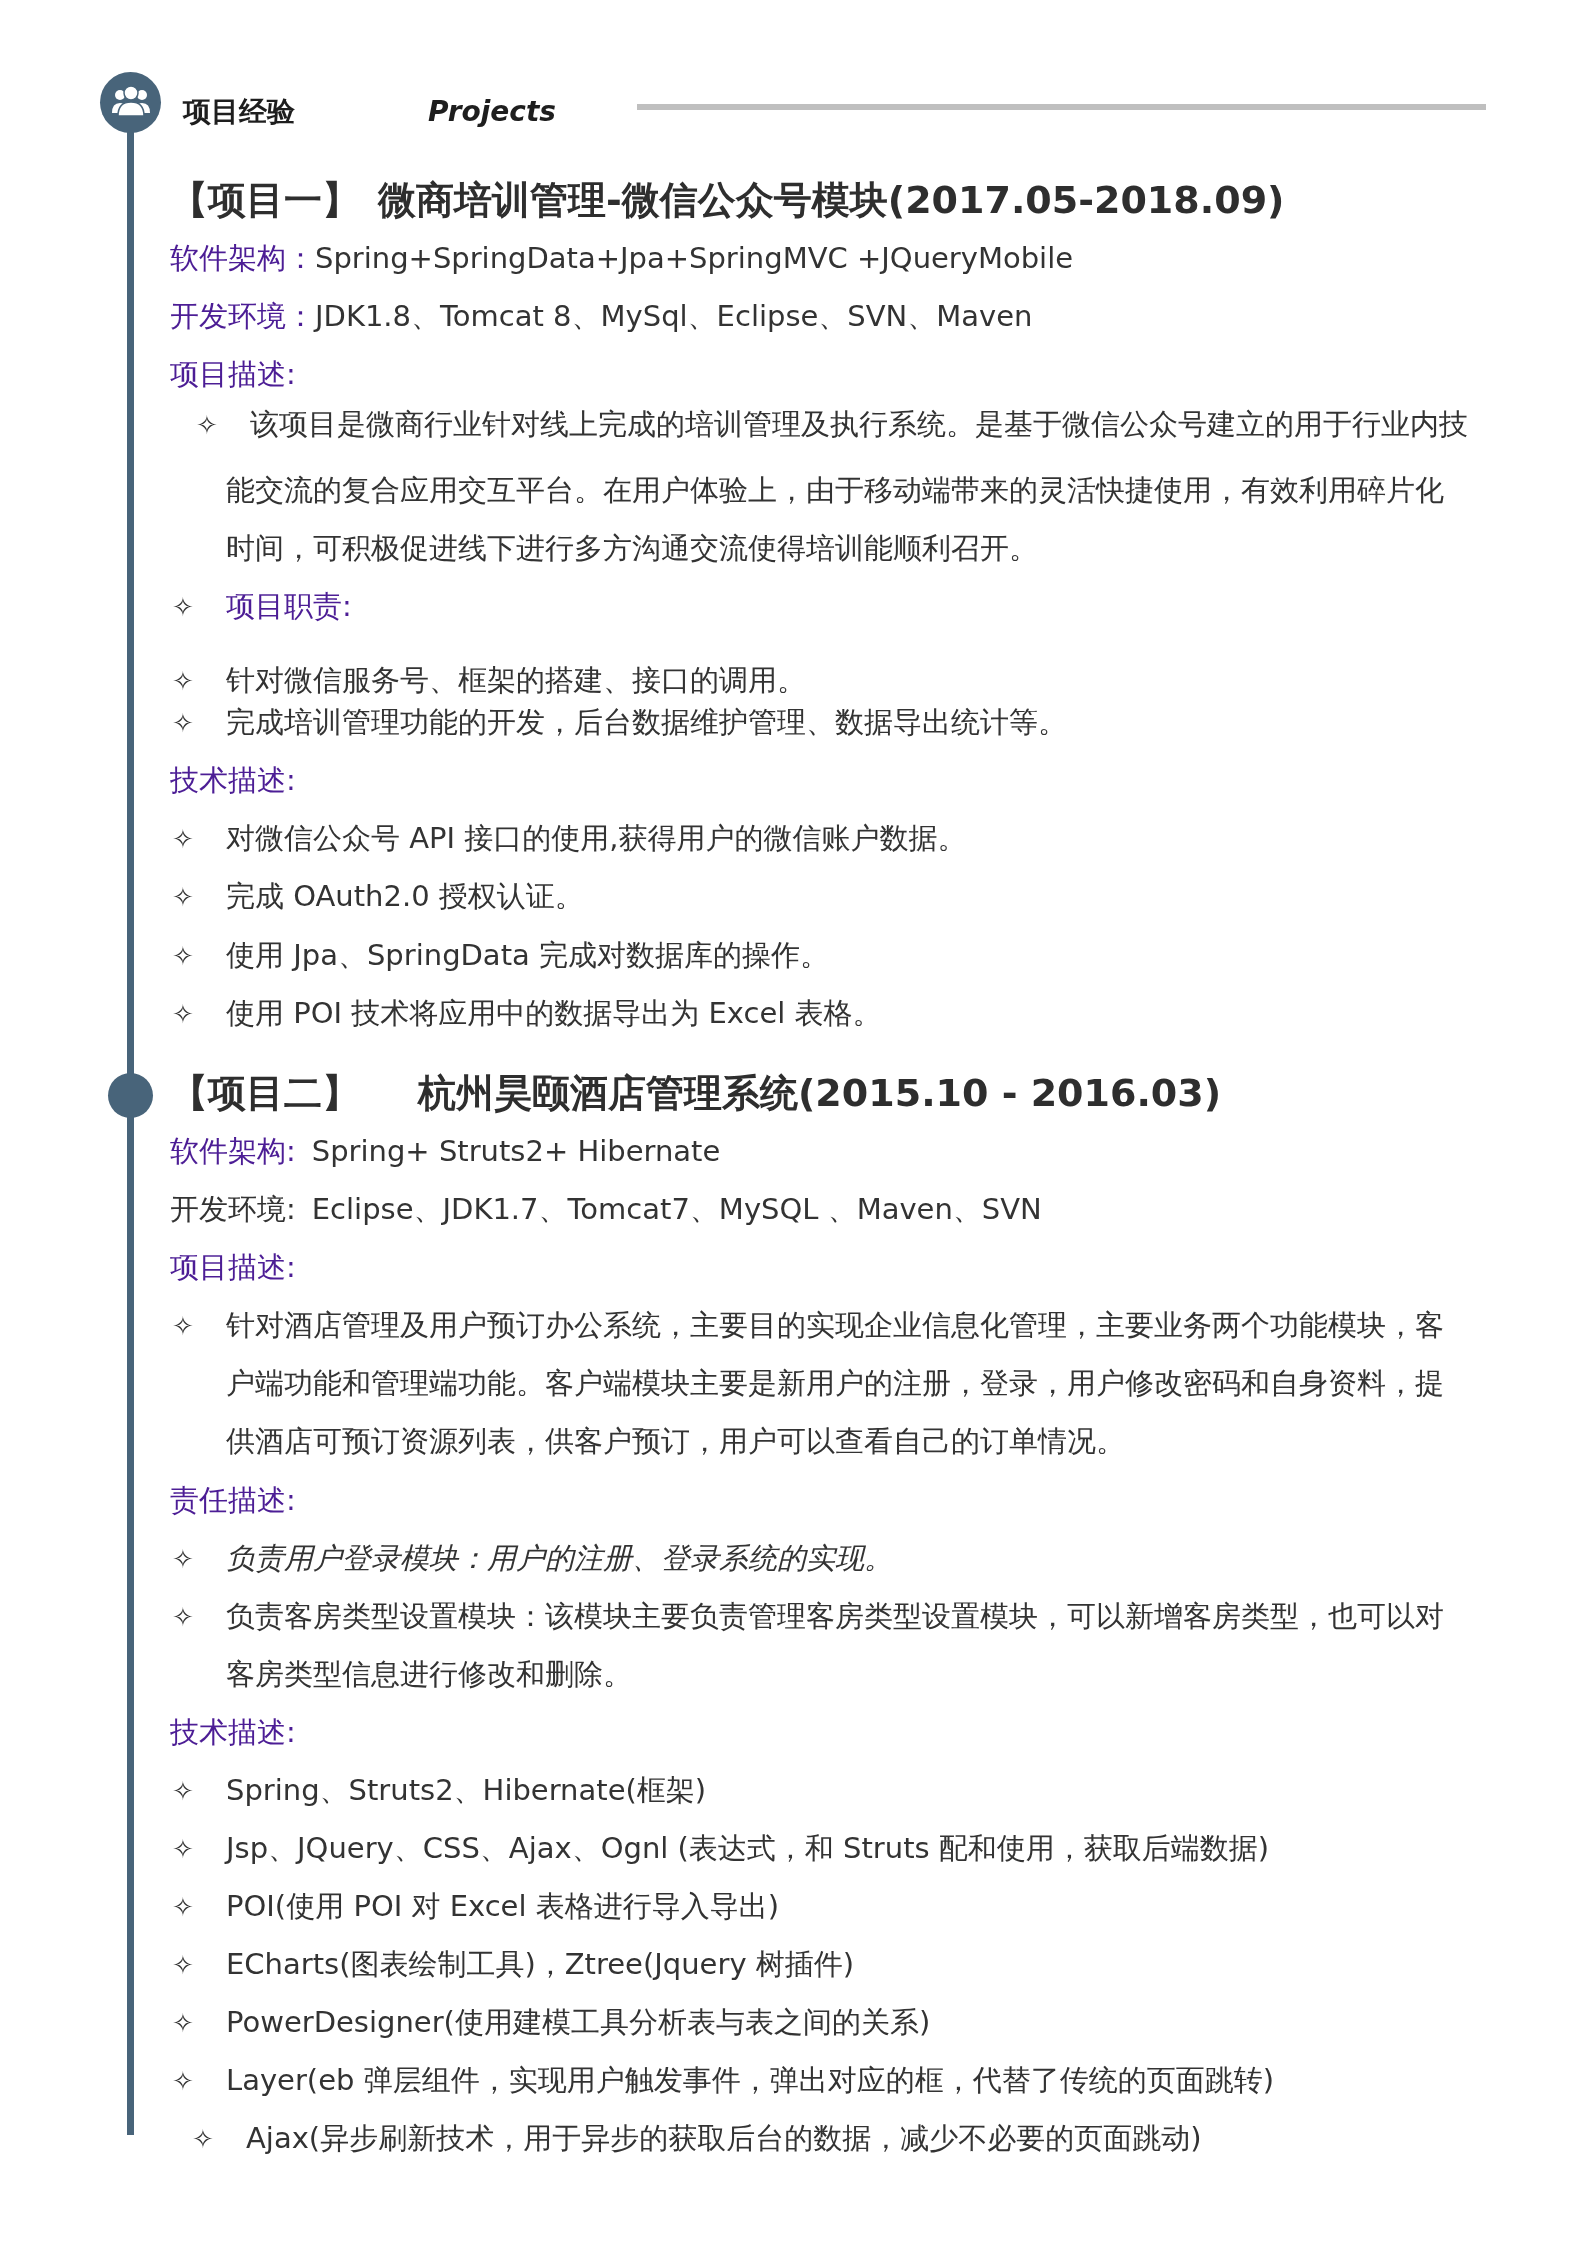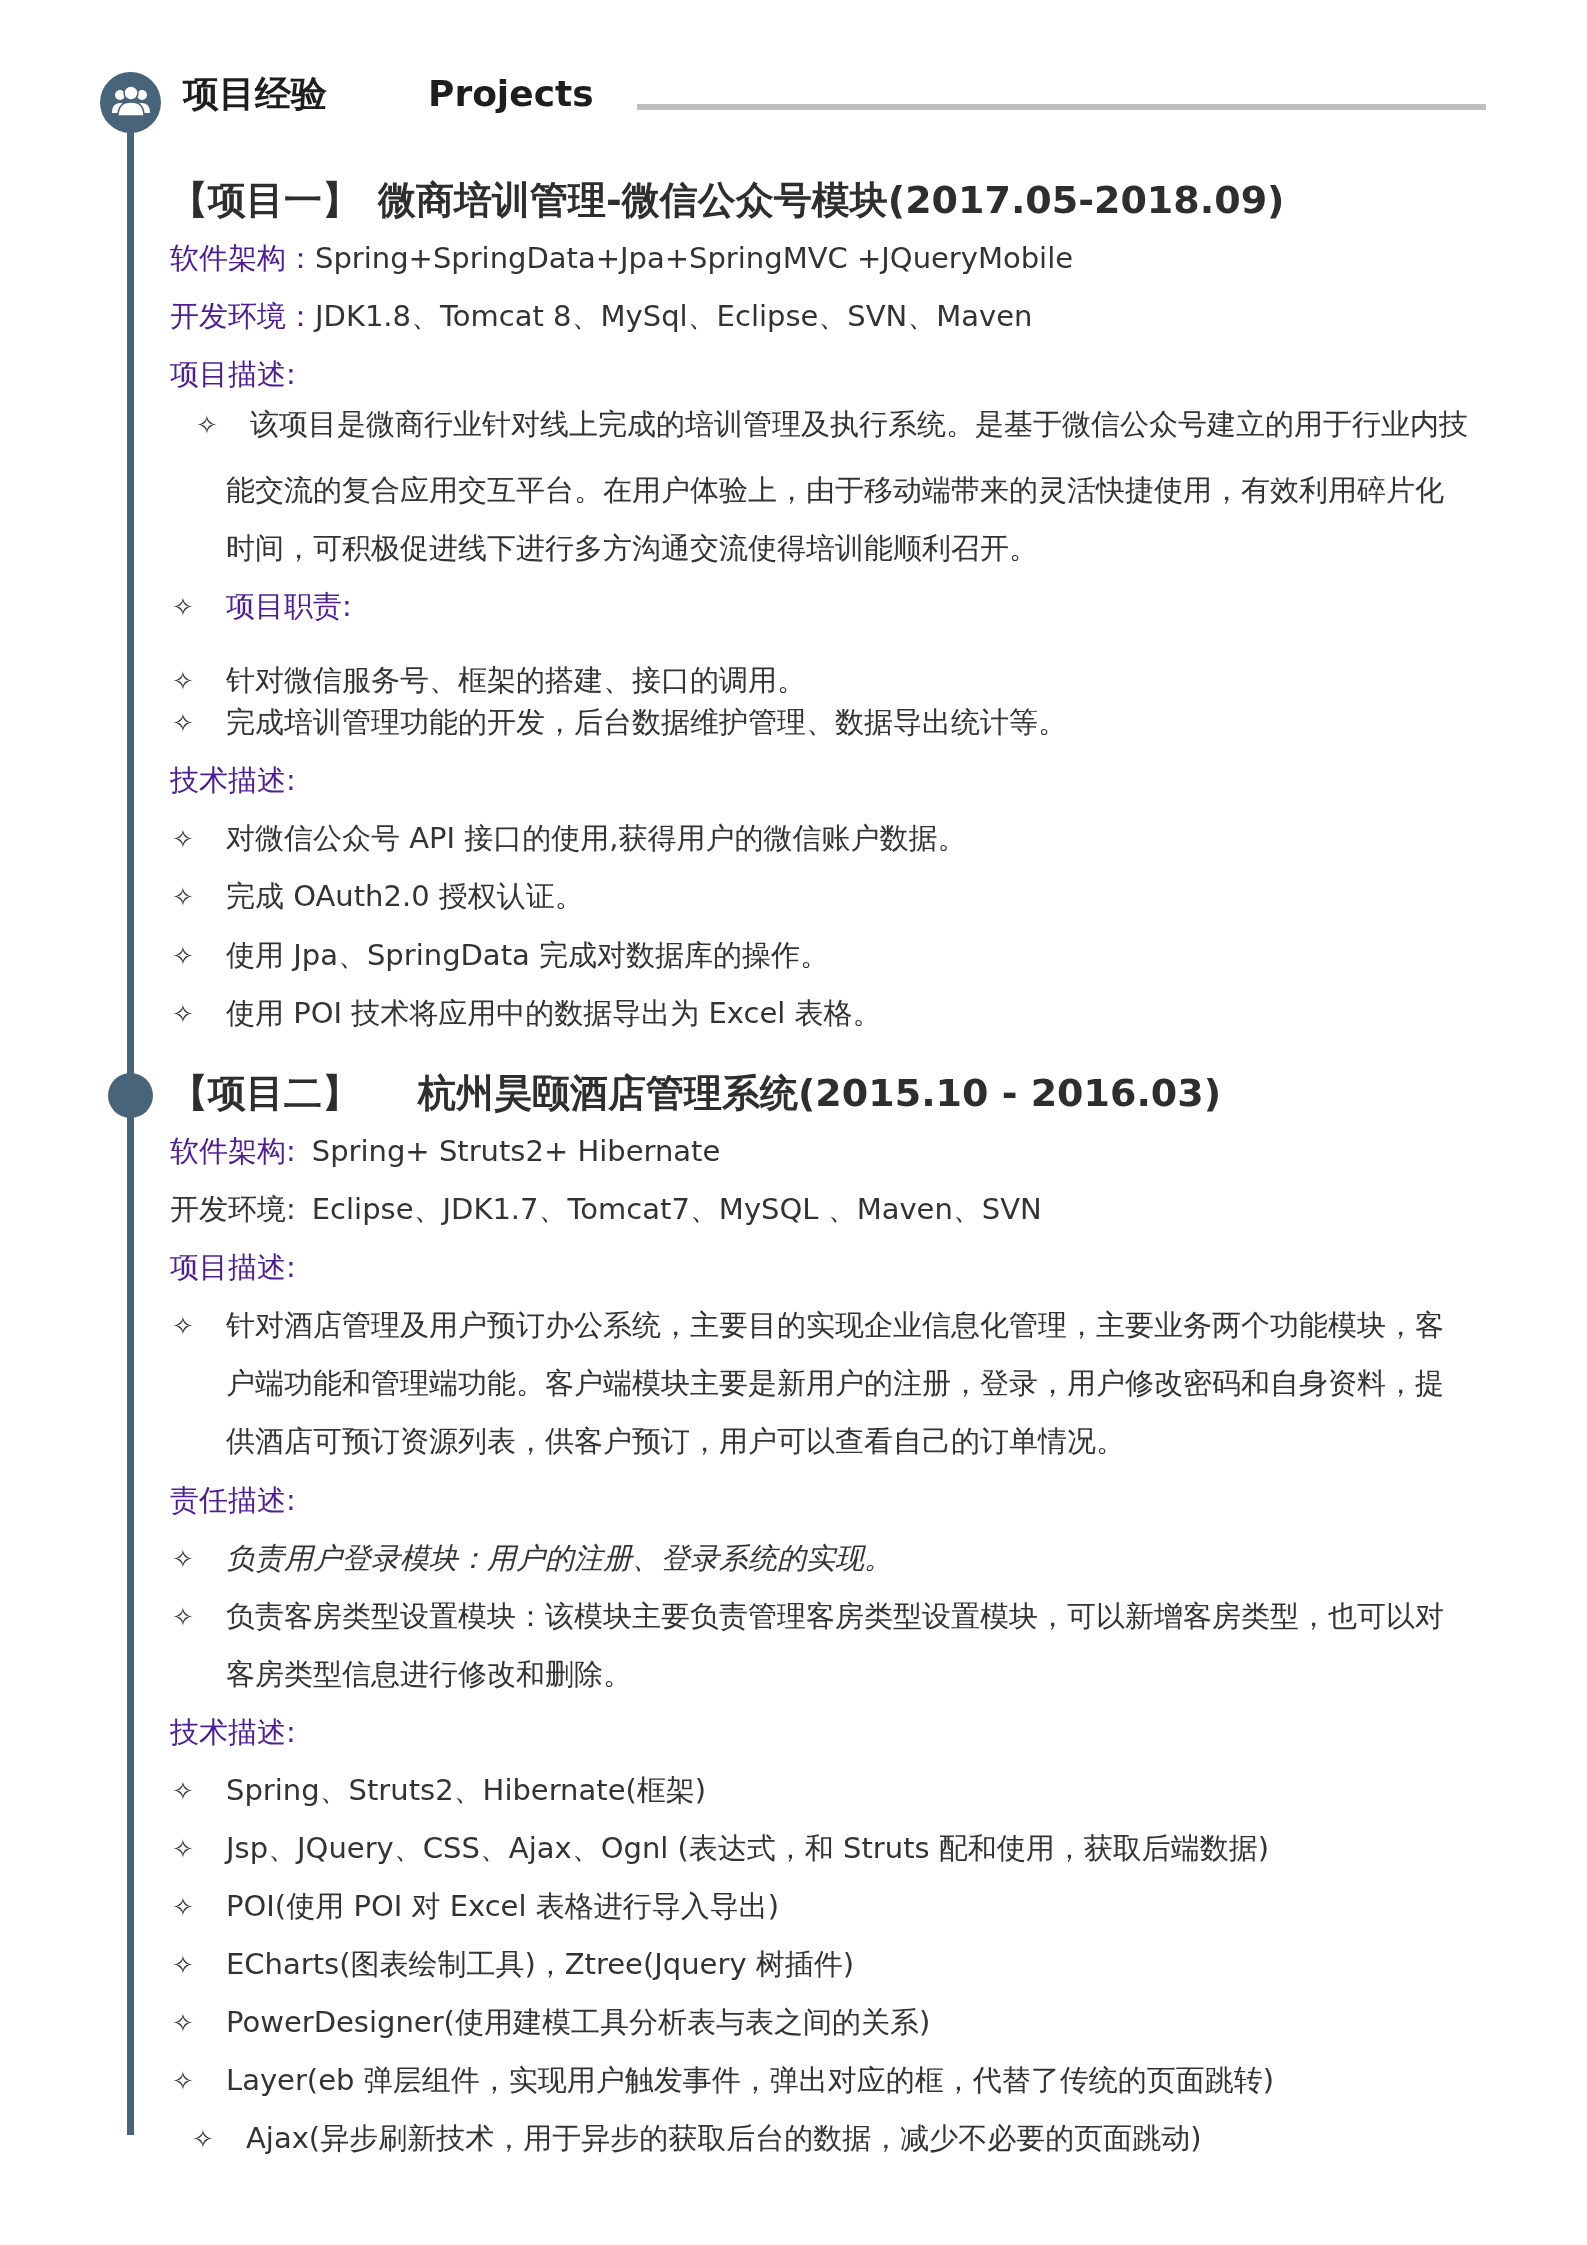--- a/index.html
+++ b/index.html
@@ -2,23 +2,23 @@
 <html><head>
 <meta charset="utf-8">
 <style>
   html, body { margin: 0; padding: 0; background: #ffffff; }
   body { width: 1587px; height: 2245px; position: relative; overflow: hidden;
          font-family: "DejaVu Sans", "Liberation Sans", sans-serif; color: #333333; }
   .timeline { position: absolute; left: 127px; top: 102px; width: 7px; height: 2033px; background: #48647a; }
   .head-circle { position: absolute; left: 100px; top: 72px; width: 61px; height: 61px; border-radius: 50%;
                  background: #48647a; display: flex; align-items: center; justify-content: center; }
   .dot { position: absolute; left: 108px; top: 1073px; width: 45px; height: 45px; border-radius: 50%; background: #48647a; }
-  .sec-title { position: absolute; top: 70px; font-weight: bold; font-size: 36px; color: #1e1e1e; line-height: 48px; }
+  .sec-title { position: absolute; top: 88px; font-weight: bold; font-size: 28px; color: #1e1e1e; line-height: 48px; }
   .sec-title.cn { left: 183px; }
-  .sec-title.en { left: 428px; }
+  .sec-title.en { left: 428px; font-style: italic; }
   .sec-rule { position: absolute; left: 637px; top: 104px; width: 849px; height: 6px; background: #bfbfbf; }
   .row { position: absolute; left: 170px; height: 40px; line-height: 40px; font-size: 29px; white-space: nowrap; color: #333333; }
   .b { font-weight: normal; color: #4c1d95; }
   .bullet-row { left: 172px; }
   .bullet { display: inline-block; width: 54px; font-size: 26px; color: #333; }
   .cont { left: 226px; }
   .ptitle { font-weight: bold; font-size: 38px; color: #2e2e2e; }
   .gap { display: inline-block; }
 </style>
 </head>

